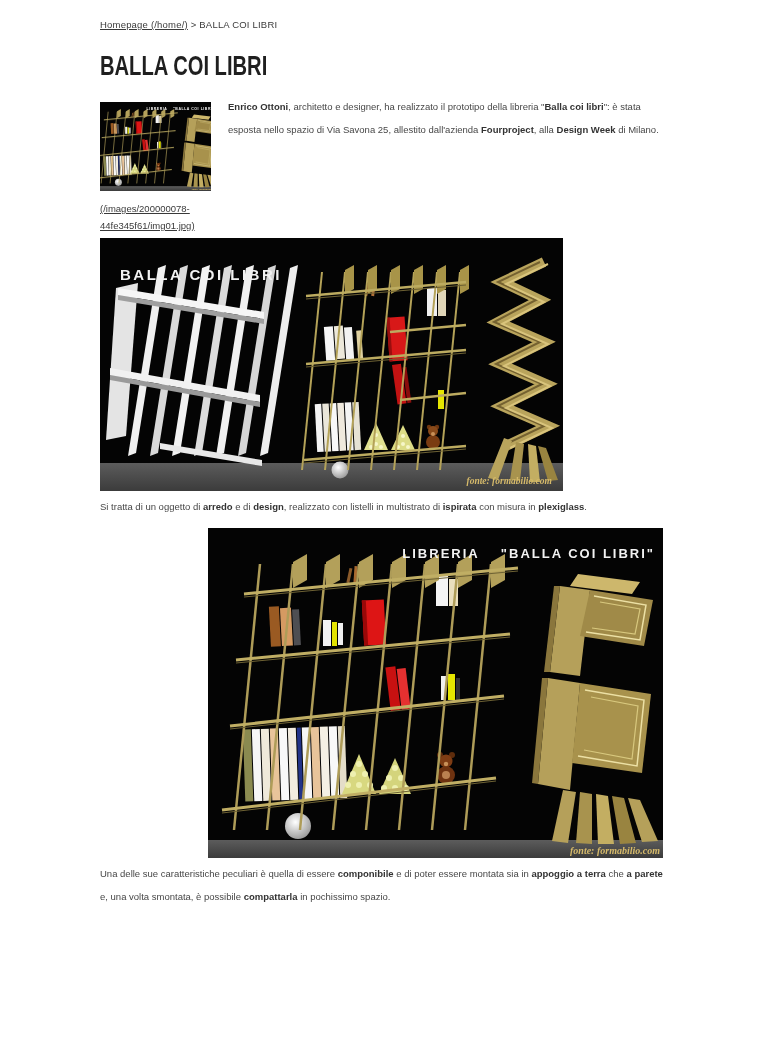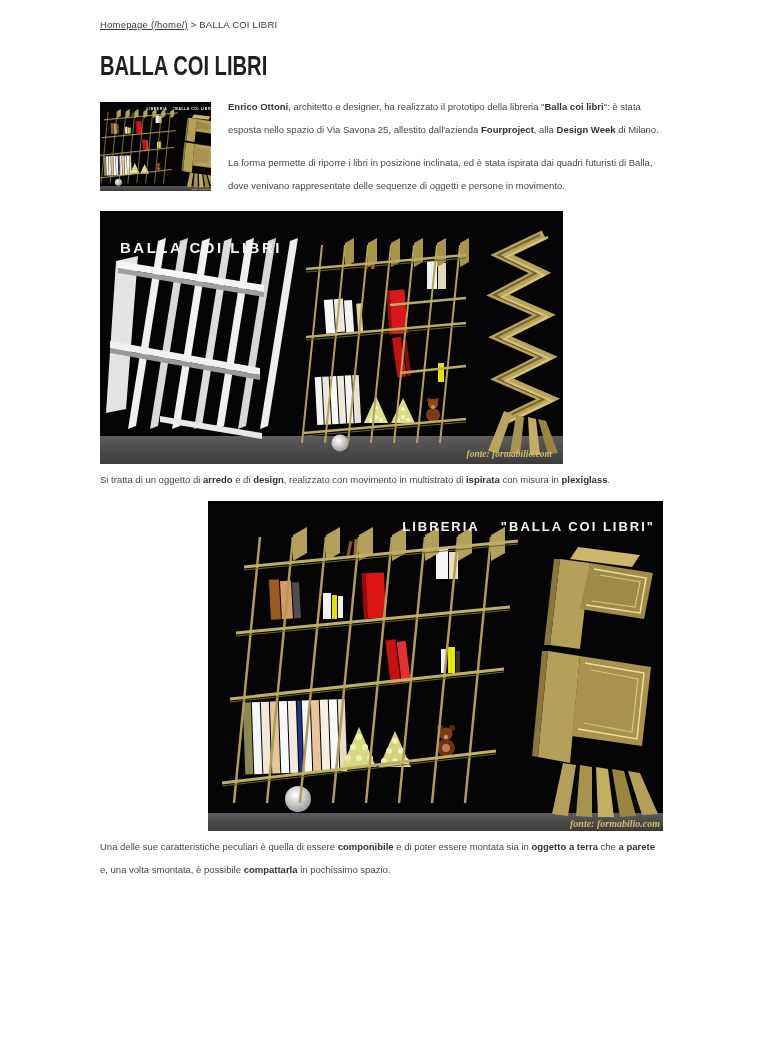--- a/index.html
+++ b/index.html
@@ -302,36 +302,36 @@
 
   <h1 class="page-title">BALLA COI LIBRI</h1>
 
   <div class="intro">
     <div class="thumb-col">
       <a class="thumb" href="#">
         <svg width="111" height="89">
           <use href="#fig2sym" xlink:href="#fig2sym" width="111" height="89"></use>
         </svg>
       </a>
+      <a class="img-link" href="#">(/images/200000078-44fe345f61/img01.jpg)</a>
     </div>
     <div class="intro-text">
       <p class="body-text"><b>Enrico Ottoni</b><span>, architetto e designer, ha realizzato il prototipo della libreria "</span><b>Balla coi libri</b><span>": è stata esposta nello spazio di Via Savona 25, allestito dall'azienda </span><b>Fourproject</b><span>, alla </span><b>Design Week</b><span> di Milano.</span></p>
-      <p class="body-text"><span>La forma permette di riporre i libri in posizione inclinata, ed è stata ispirata dai quadri futuristi di Balla, dove venivano rappresentate delle sequenze di oggetti e persone in movimento.</span></p>
     </div>
   </div>
 
   <figure class="fig1-wrap">
     <svg width="463" height="253">
       <use href="#fig1sym" xlink:href="#fig1sym" width="463" height="253"></use>
     </svg>
   </figure>
 
-  <p class="body-text after-fig"><span>Si tratta di un oggetto di </span><b>arredo</b><span> e di </span><b>design</b><span>, realizzato con movimento in multistrato di </span><b>ispirata</b><span> con misura in </span><b>plexiglass</b><span>.</span></p>
+  <p class="body-text after-fig"><span>Si tratta di un oggetto di </span><b>arredo</b><span> e di </span><b>design</b><span>, realizzato con listelli in multistrato di </span><b>ispirata</b><span> con misura in </span><b>plexiglass</b><span>.</span></p>
 
   <figure class="fig2-wrap">
     <svg width="455" height="330">
       <use href="#fig2sym" xlink:href="#fig2sym" width="455" height="330"></use>
     </svg>
   </figure>
 
-  <p class="body-text features"><span>Una delle sue caratteristiche peculiari è quella di essere </span><b>componibile</b><span> e di poter essere montata sia in </span><b>oggetto a terra</b><span> che </span><b>a parete</b><span> e, una volta smontata, è possibile </span><b>compattarla</b><span> in pochissimo spazio.</span></p>
+  <p class="body-text features"><span>Una delle sue caratteristiche peculiari è quella di essere </span><b>componibile</b><span> e di poter essere montata sia in </span><b>appoggio a terra</b><span> che </span><b>a parete</b><span> e, una volta smontata, è possibile </span><b>compattarla</b><span> in pochissimo spazio.</span></p>
 
 </div>
 
 </body></html>

